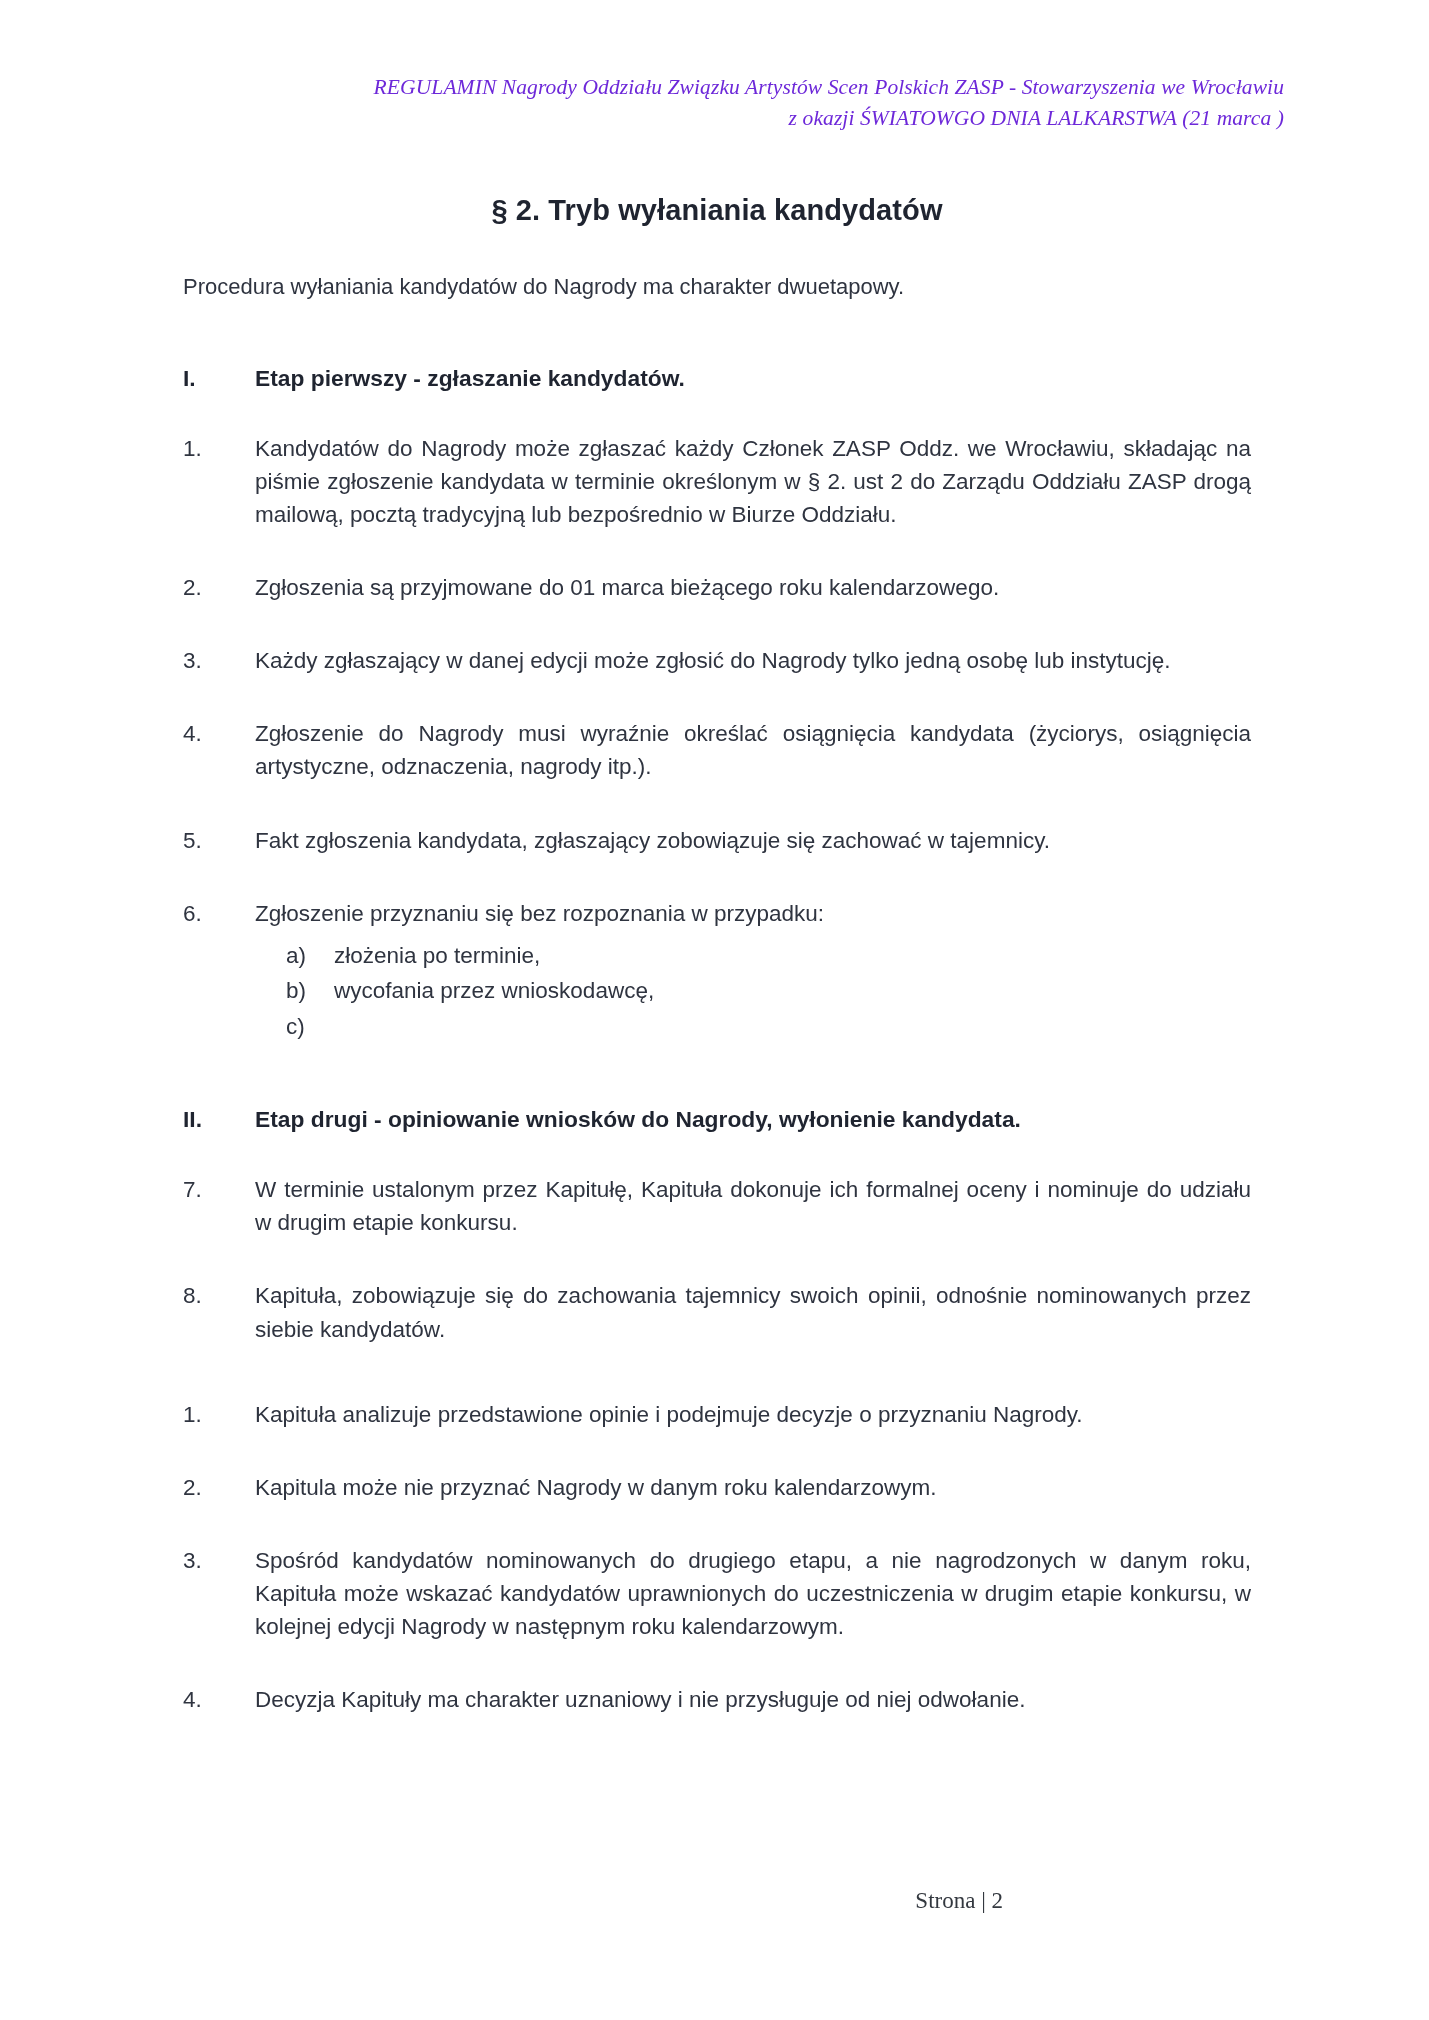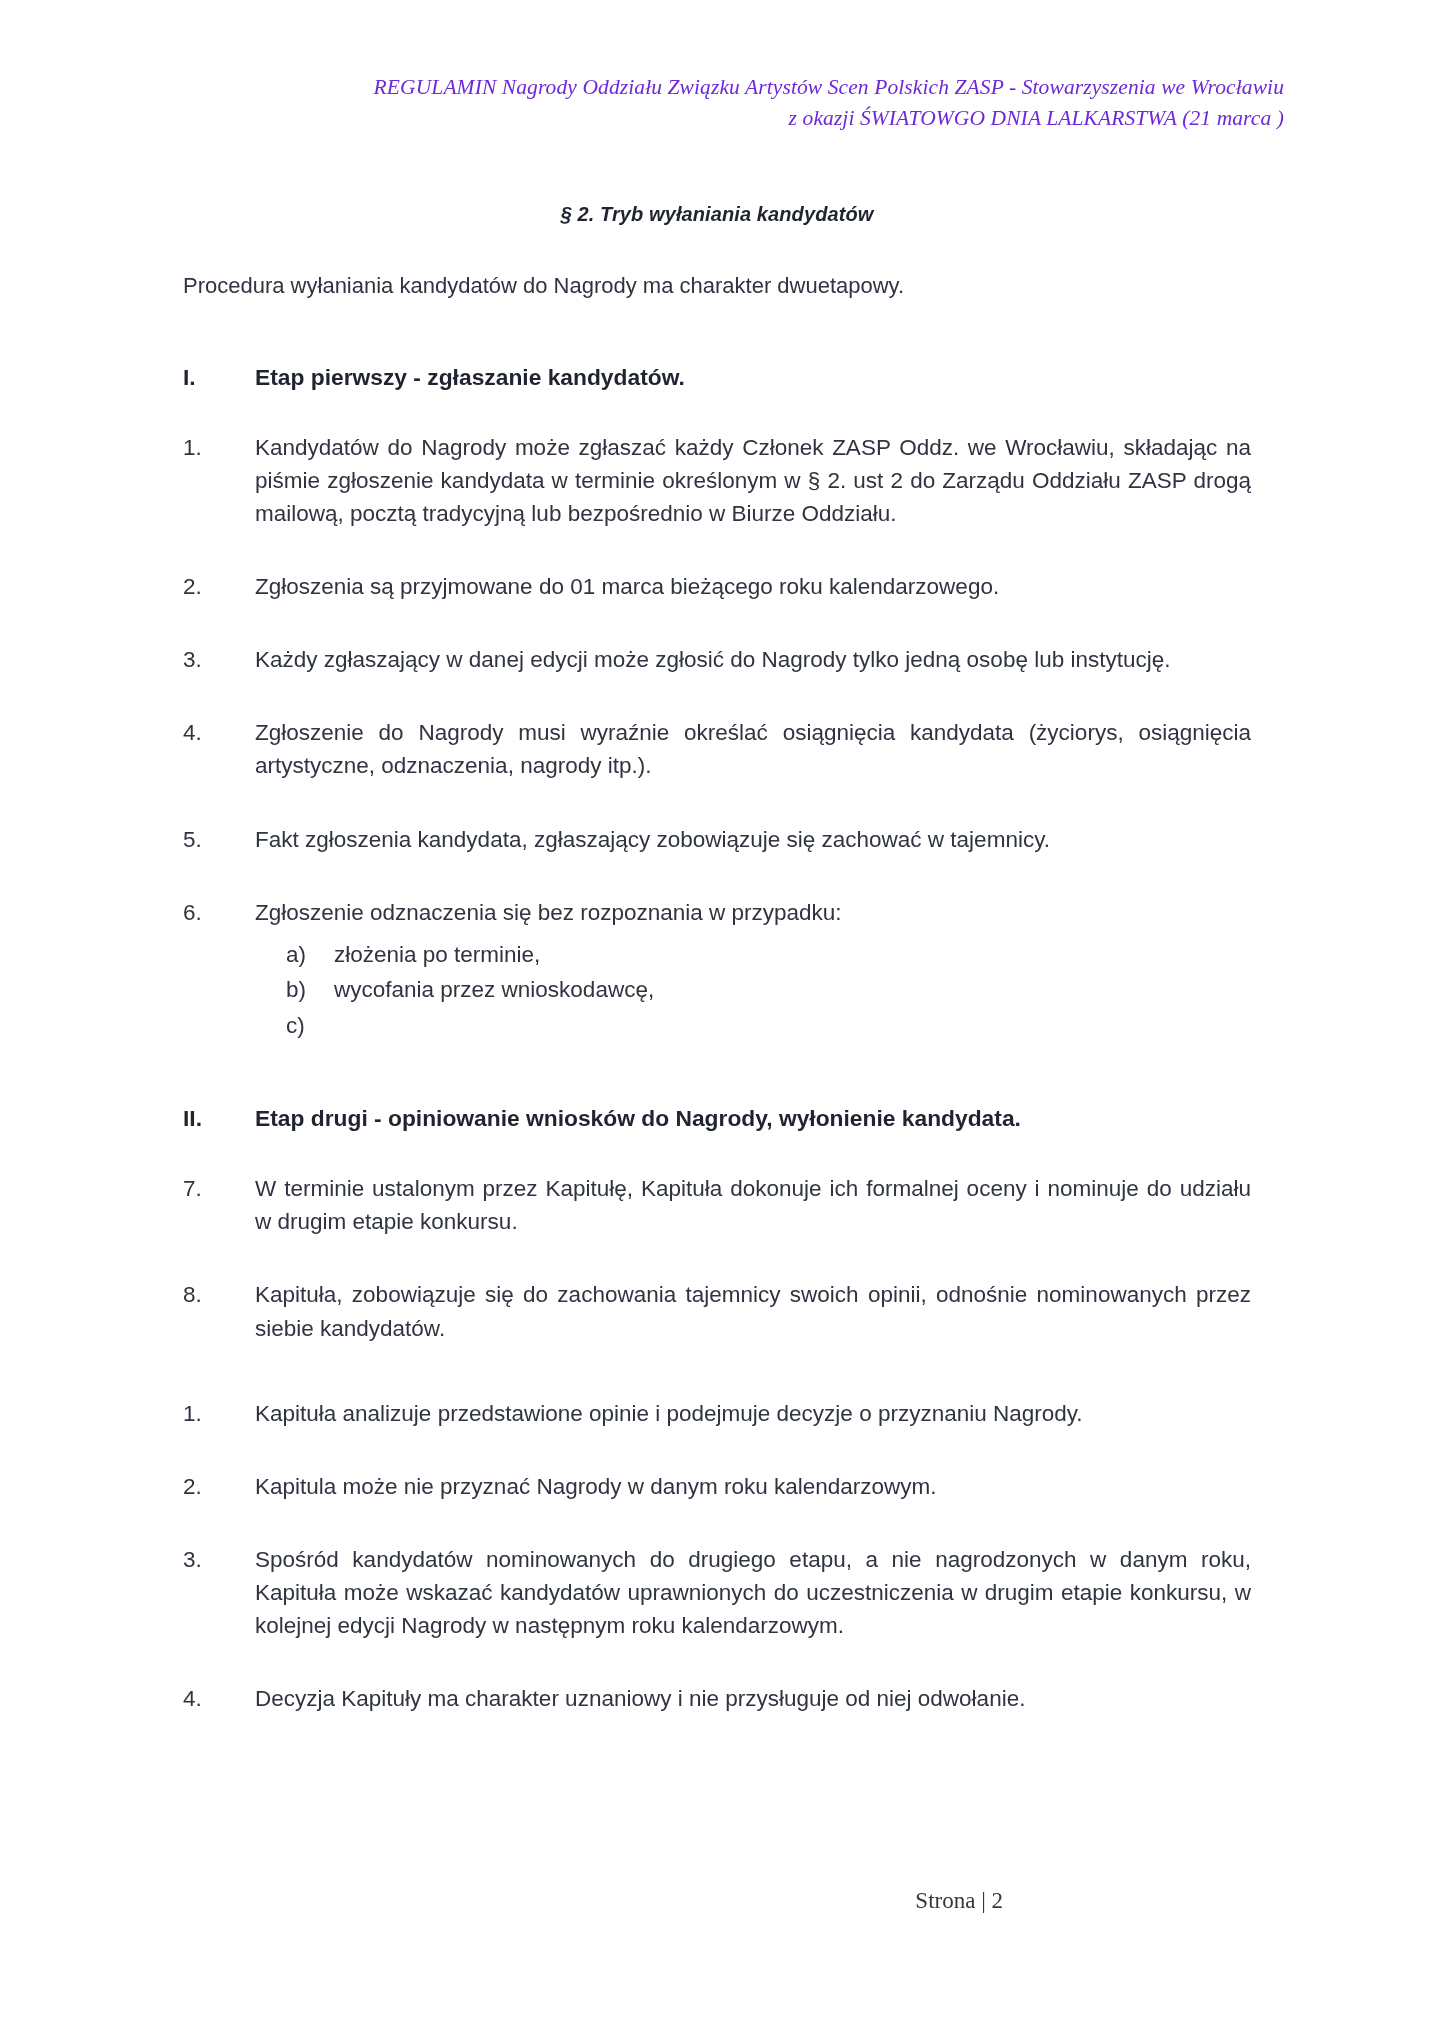--- a/index.html
+++ b/index.html
@@ -46,25 +46,24 @@
   .content {
     position: absolute;
     left: 183px;
     top: 190px;
     width: 1068px;
   }
 
   .sect-title {
     text-align: center;
     font-weight: bold;
-    font-size: 20px;
+    font-size: 29px;
     color: #1f2430;
-    margin: 13px;
+    margin: 4px;
     letter-spacing: 0.1px;
-    font-style: italic;
   }
 
   .para {
     font-size: 22px;
     line-height: 1.46;
     color: #2f3440;
     text-align: justify;
     margin: 0;
   }
 
@@ -182,21 +181,21 @@
       <span class="txt">Zgłoszenie do Nagrody musi wyraźnie określać osiągnięcia kandydata (życiorys, osiągnięcia artystyczne, odznaczenia, nagrody itp.).</span>
     </div>
 
     <div class="item mt-40">
       <span class="num">5.</span>
       <span class="txt">Fakt zgłoszenia kandydata, zgłaszający zobowiązuje się zachować w tajemnicy.</span>
     </div>
 
     <div class="item mt-40">
       <span class="num">6.</span>
-      <span class="txt">Zgłoszenie odznaczenia się  bez rozpoznania w przypadku:</span>
+      <span class="txt">Zgłoszenie przyznaniu się  bez rozpoznania w przypadku:</span>
     </div>
 
     <ul class="sublist">
       <li>
         <span class="letter">a)</span>
         <span class="stxt">złożenia po terminie,</span>
       </li>
       <li>
         <span class="letter">b)</span>
         <span class="stxt">wycofania przez wnioskodawcę,</span>

